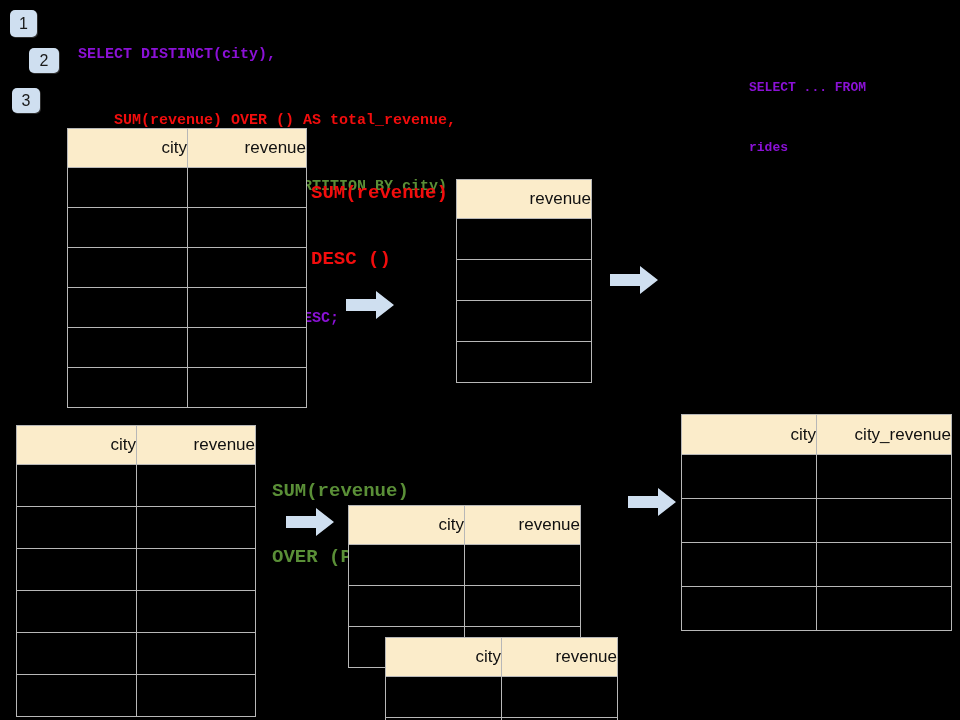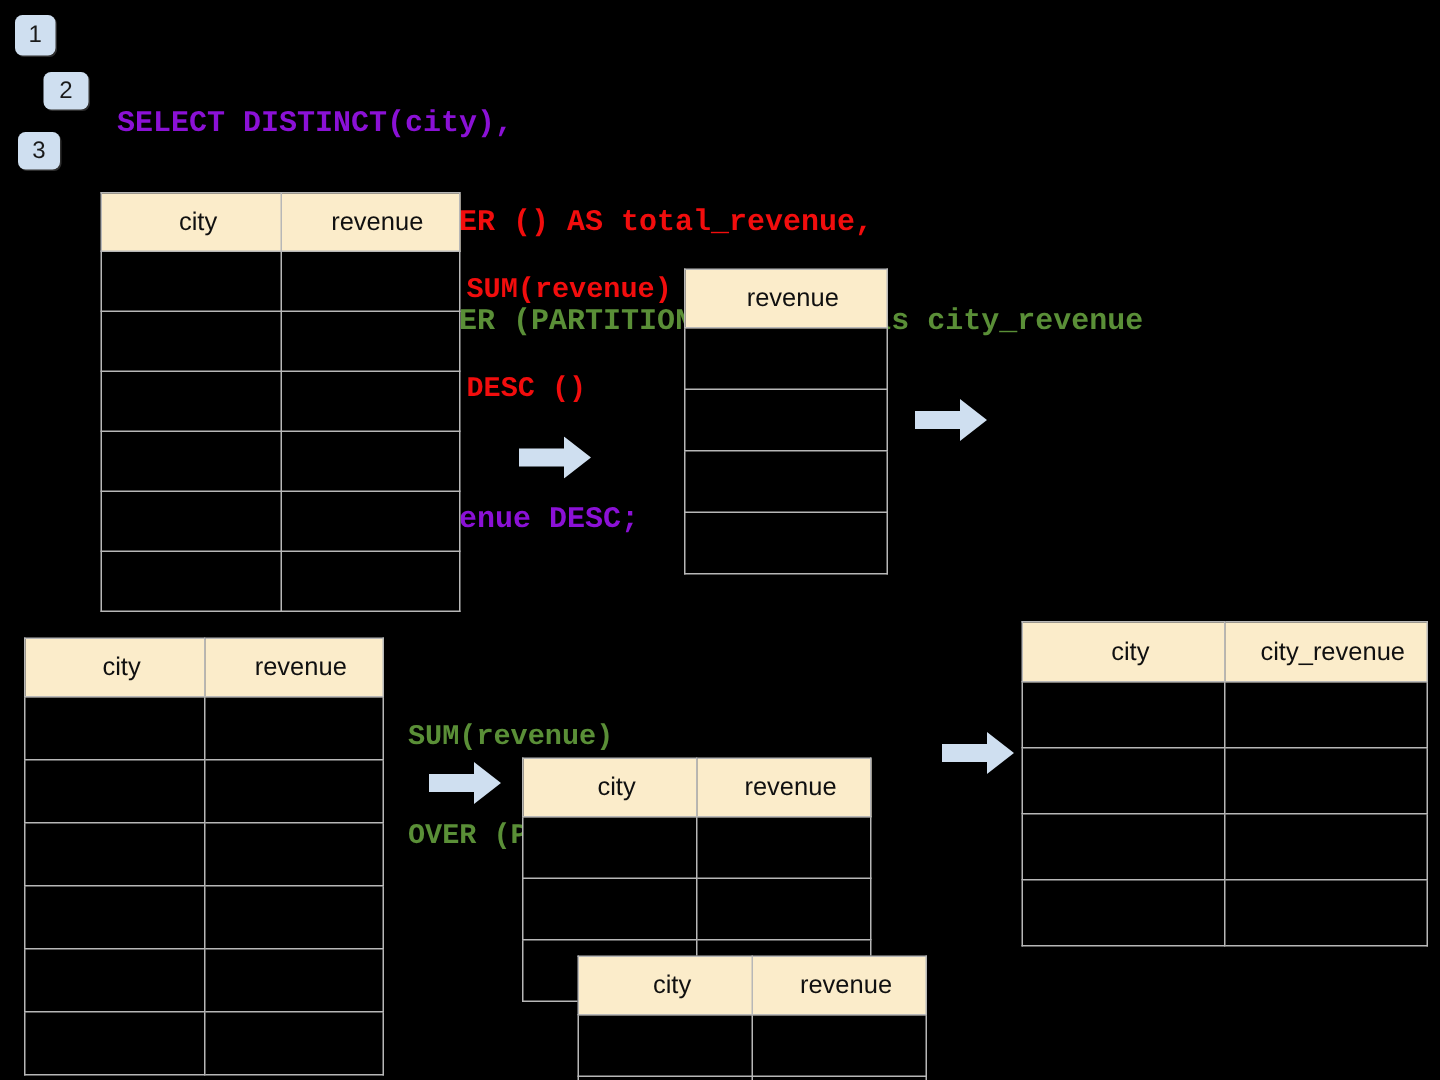--- a/index.html
+++ b/index.html
@@ -67,21 +67,21 @@
   .tbl td, .tbl th {
     border: 1px solid #b7b7b7;
     padding: 0;
     margin: 0;
   }
   .tbl th {
     background: #fbecca;
     color: #101010;
     font-weight: normal;
     font-size: 17px;
-    text-align: center;
+    text-align: right;
     padding: 0 0 0 9px;
   }
   .tbl td {
     background: #000000;
   }
 
   
   .arrow {
     position: absolute;
   }
@@ -89,28 +89,32 @@
 </style>
 </head>
 <body>
 
 <div id="stage">
 
   <div class="badge" style="left:10px; top:10px; width:27px; height:27px;">1</div>
   <div class="badge" style="left:29px; top:48px; width:30px; height:25px;">2</div>
   <div class="badge" style="left:12px; top:88px; width:28px; height:25px;">3</div>
 
-  <div class="code-block" style="left:78px; top:28px; font-size:20px; line-height:22px;">
+  <div class="code-block" style="left:78px; top:0; font-size:15px; line-height:22px;">
     <div class="code-line c-purple">SELECT DISTINCT(city),</div>
     <div class="code-line c-red">    SUM(revenue) OVER () AS total_revenue,</div>
     <div class="code-line c-green">    SUM(revenue) OVER (PARTITION BY city) as city_revenue</div>
     <div class="code-line c-purple">  FROM rides</div>
     <div class="code-line c-purple">  ORDER by city_revenue DESC;</div>
   </div>
 
+  <div class="code-block c-purple" style="left:749px; top:38px; font-size:13px; line-height:20px;">
+    <div class="code-line">SELECT ... FROM</div>
+    <div class="code-line">rides</div>
+  </div>
 
   <div class="caption cap-red" style="left:311px; top:138px;">
     <div>SUM(revenue)</div>
     <div>DESC ()</div>
   </div>
 
   <div class="caption cap-green" style="left:272px; top:436px;">
     <div>SUM(revenue)</div>
     <div>OVER (PARTITION</div>
   </div>

